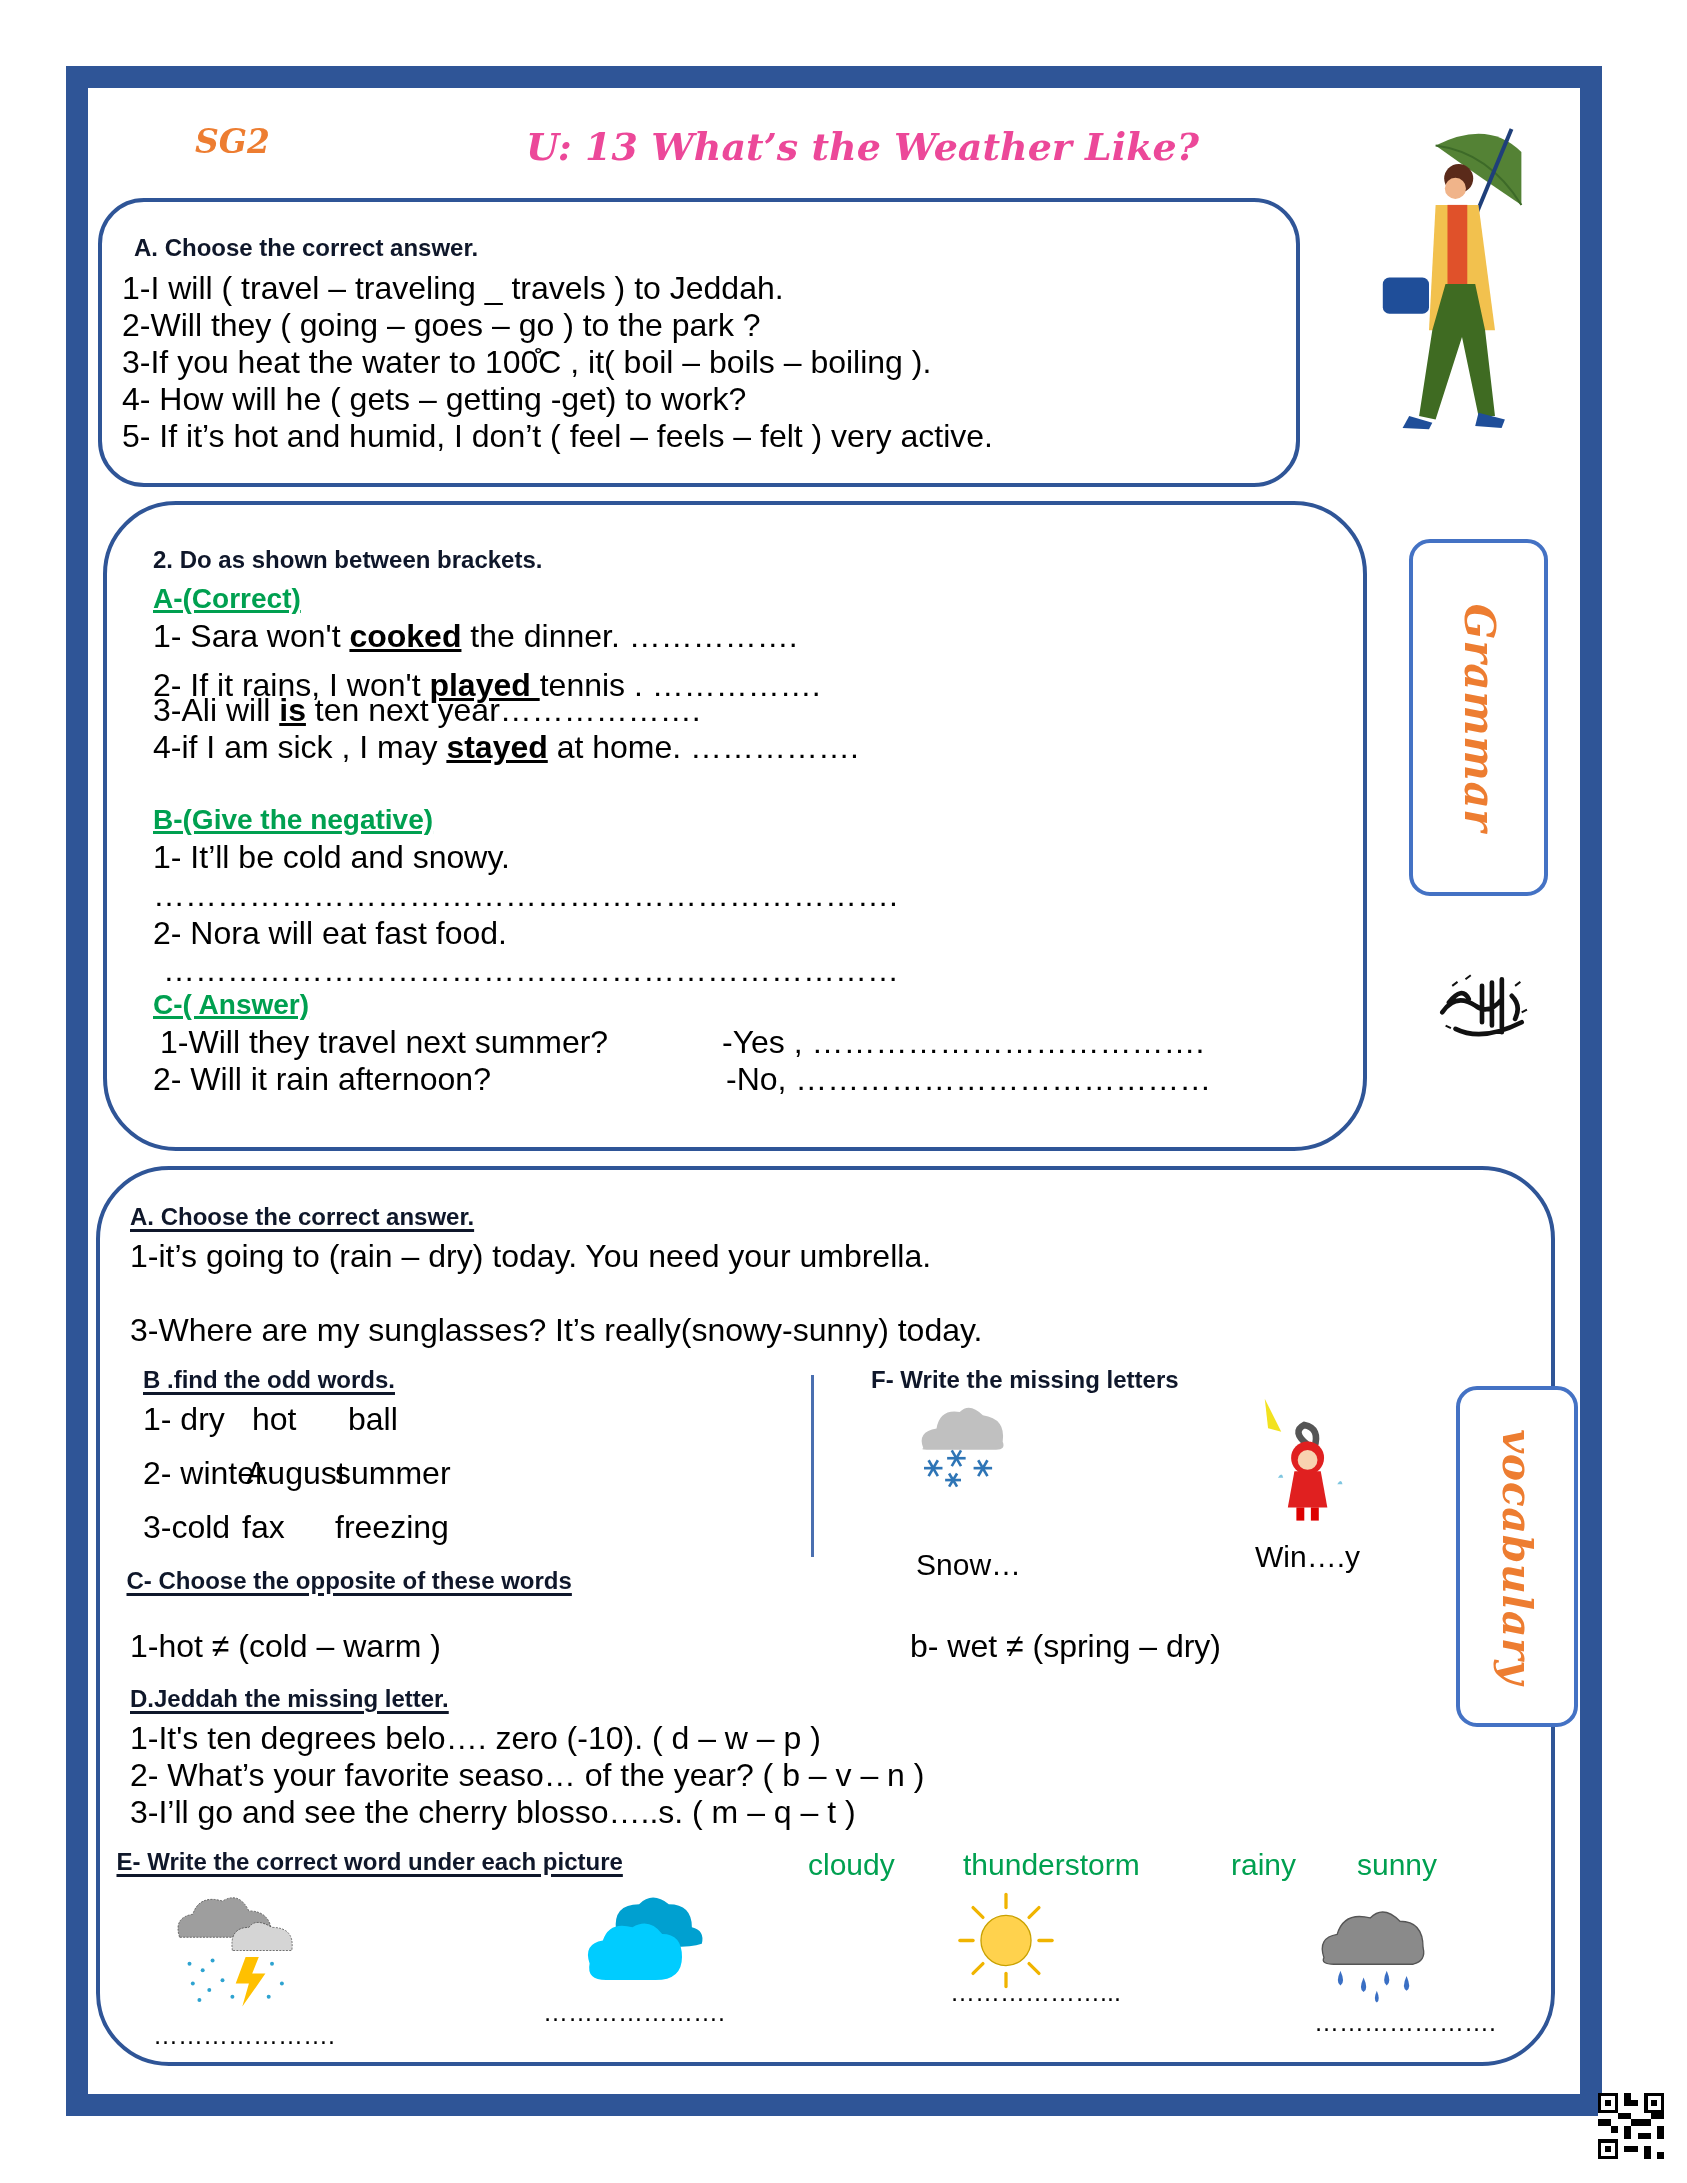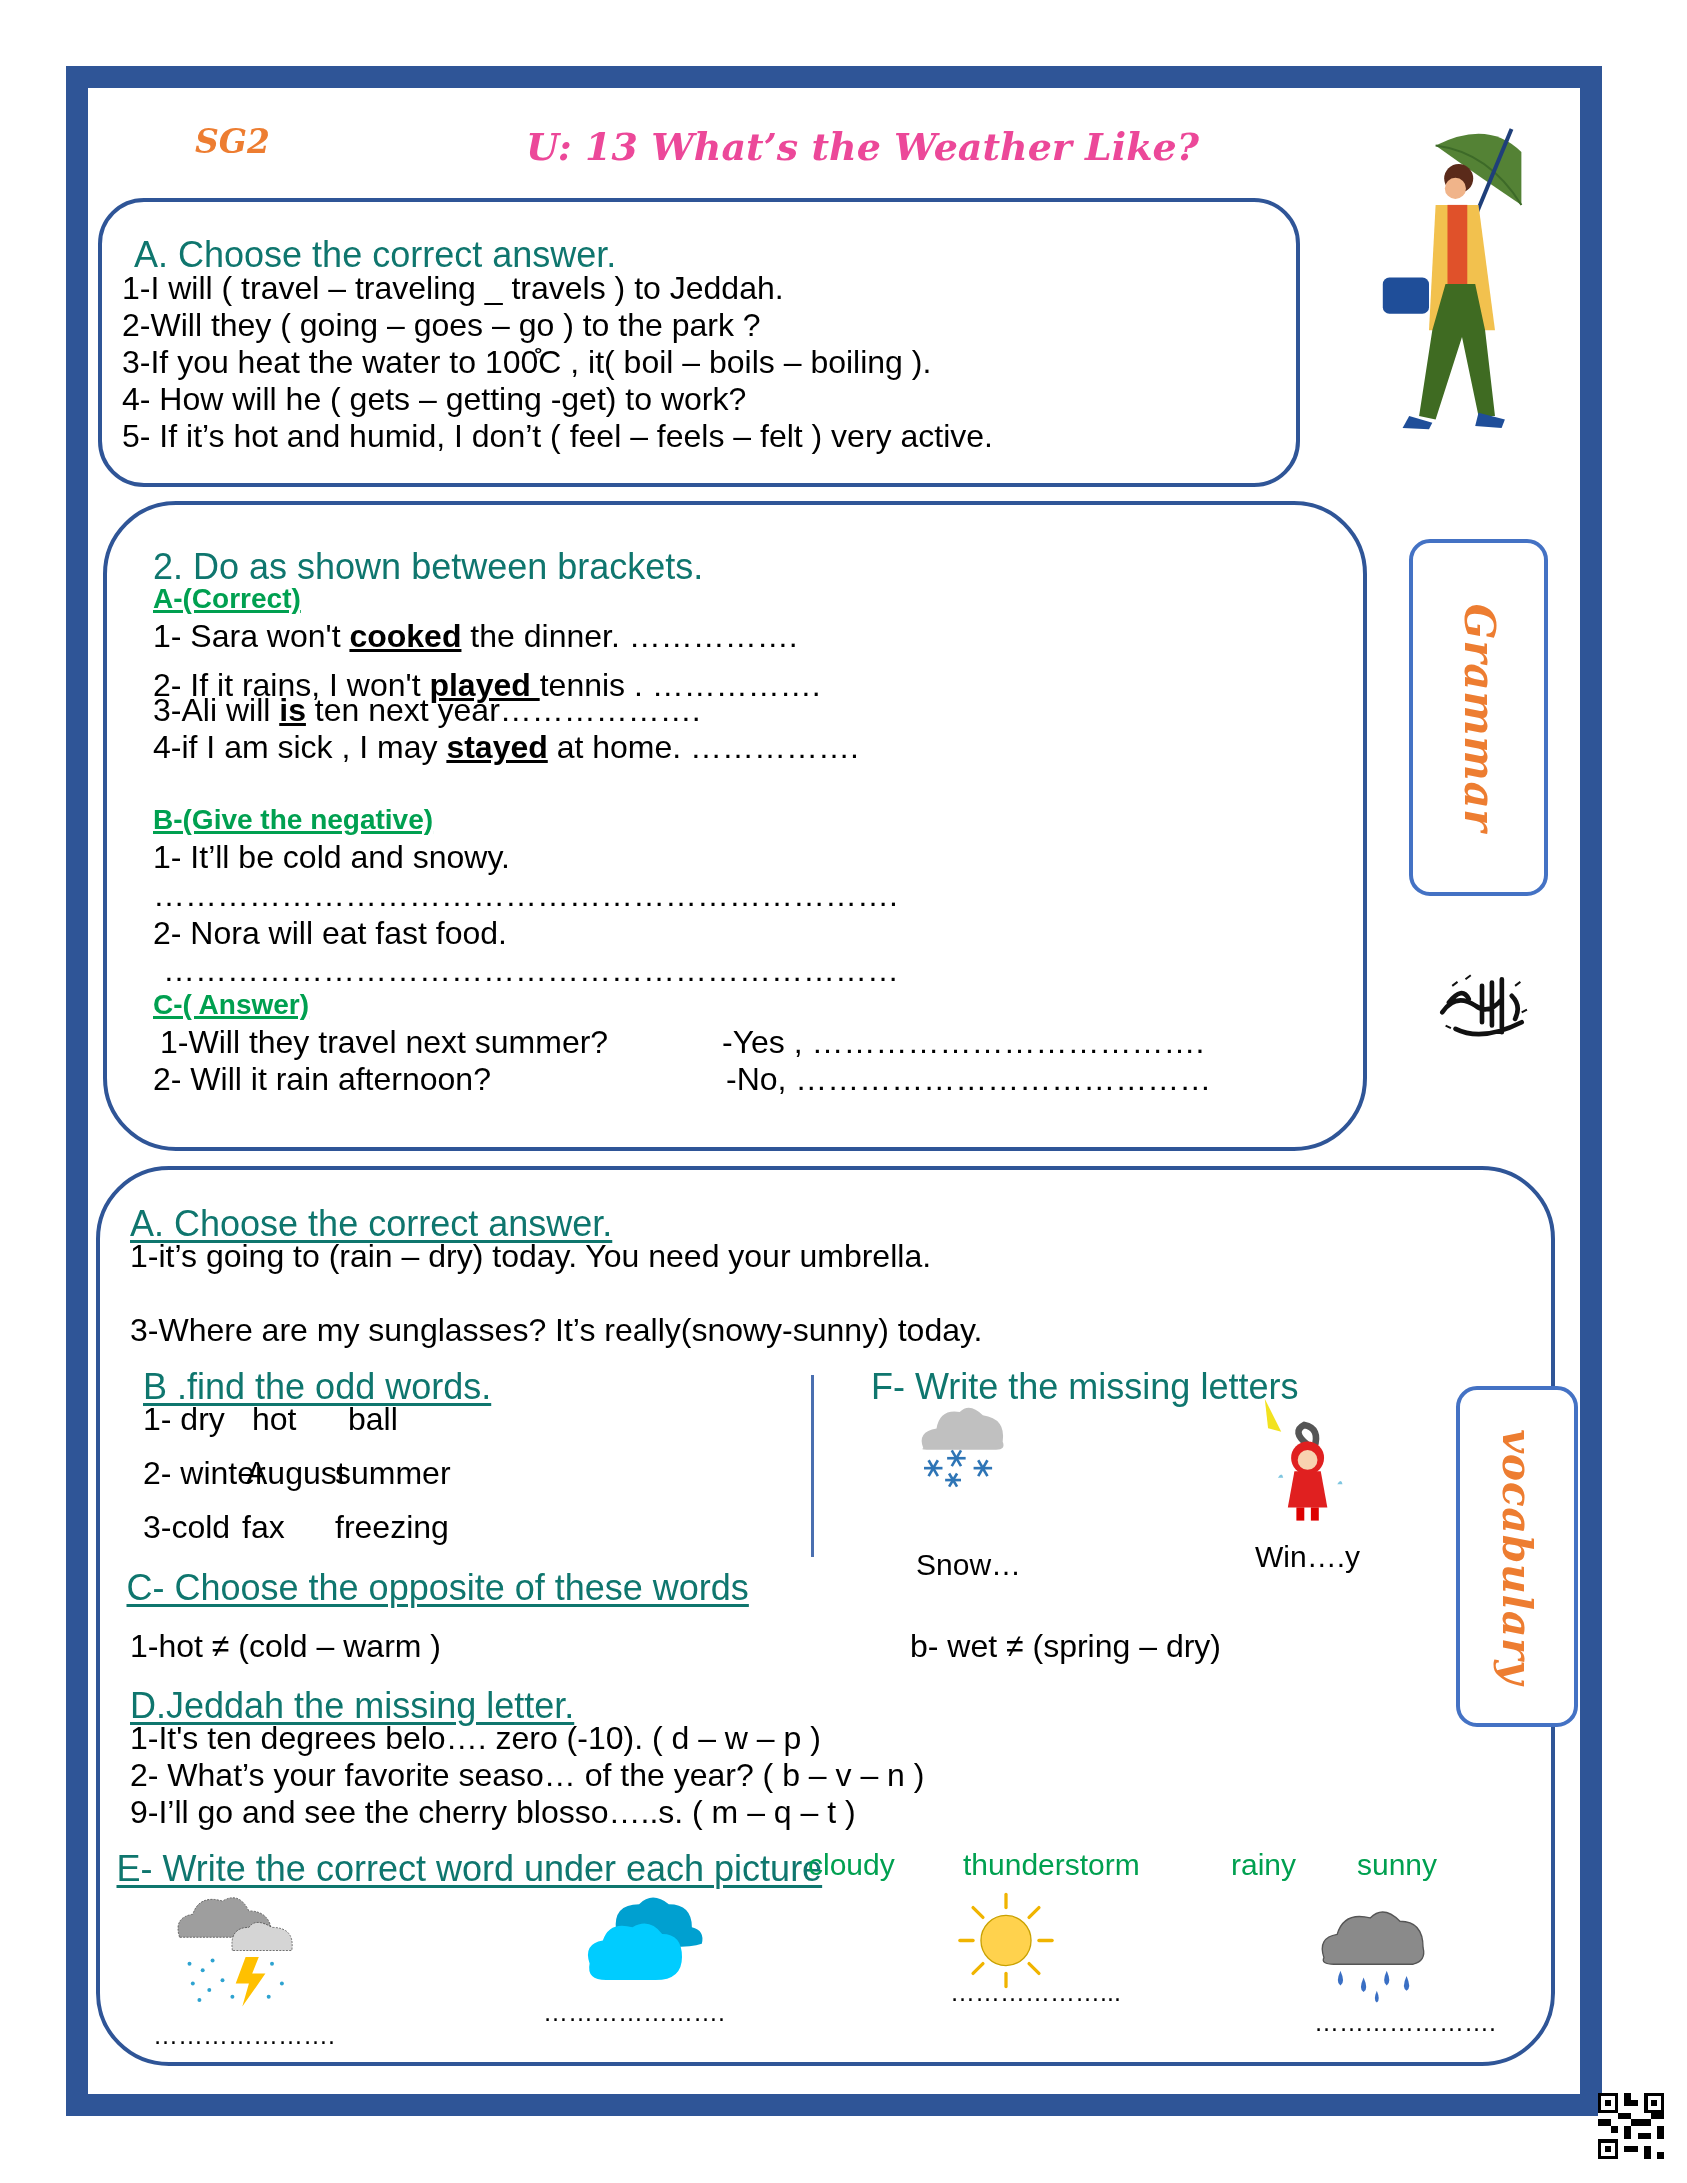--- a/index.html
+++ b/index.html
@@ -4,21 +4,21 @@
 <style>
   html, body { margin:0; padding:0; background:#ffffff; }
   body { width:1687px; height:2183px; position:relative; overflow:hidden; font-family:"Liberation Sans", sans-serif; color:#000; }
   .abs { position:absolute; }
   .frame { position:absolute; left:66px; top:66px; width:1536px; height:2050px; border:22px solid #2f5597; box-sizing:border-box; }
   .box { position:absolute; border:4.6px solid #2f5597; border-radius:46px; box-sizing:border-box; }
   .side-box { position:absolute; border:4px solid #4472c4; border-radius:21px; box-sizing:border-box; background:#fff; }
   .side-label { position:absolute; left:50%; top:50%; transform:translate(-50%,-50%) rotate(90deg); font-family:"DejaVu Serif", serif; font-style:italic; font-weight:bold; color:#ed7d31; font-size:42px; white-space:nowrap; letter-spacing:0.7px; }
   .title { font-family:"DejaVu Serif", serif; font-style:italic; font-weight:bold; color:#ec4899; font-size:38px; white-space:nowrap; }
   .sg2 { font-family:"DejaVu Serif", serif; font-style:italic; font-weight:bold; color:#ed7d31; font-size:33px; }
-  .h-red { color:#0f766e; font-weight:normal; font-size:36px; white-space:nowrap; }
+  .h-red { color:#0f172a; font-weight:bold; font-size:24px; white-space:nowrap; }
   .h-green { color:#00a050; font-weight:bold; font-size:28px; text-decoration:underline; text-decoration-thickness:3.3px; white-space:nowrap; }
   .u { text-decoration:underline; text-decoration-thickness:3.3px; text-underline-offset:4px; }
   .line { font-size:32px; white-space:nowrap; line-height:1; }
   .word-green { color:#00a050; font-size:30px; white-space:nowrap; }
   .bold-u { font-weight:bold; text-decoration:underline; text-decoration-thickness:3.3px; }
   .vline { position:absolute; width:2.6px; background:#4a6fb0; }
   .qr { position:absolute; left:1598px; top:2093px; width:66px; height:66px; background:#fff; }
 </style>
 </head>
 <body>
@@ -148,21 +148,21 @@
   <div class="abs" style="left:816px; top:378px; font-size:30px; white-space:nowrap;">Snow…</div>
   <div class="abs" style="left:1143px; top:370px; font-size:30px; white-space:nowrap;margin-left:12px;">Win….y</div>
 
   <div class="abs h-red u" style="left:26.5px; top:397px;">C- Choose the opposite of these words</div>
   <div class="abs line" style="left:30px; top:460px;">1-hot ≠ (cold – warm )</div>
   <div class="abs line" style="left:810px; top:460px;">b- wet ≠ (spring – dry)</div>
 
   <div class="abs h-red u" style="left:30px; top:515px;">D.Jeddah the missing letter.</div>
   <div class="abs line" style="left:30px; top:552px;">1-It's ten degrees belo….  zero (-10). ( d – w – p )</div>
   <div class="abs line" style="left:30px; top:589px;">2- What’s your favorite seaso… of the year?  ( b – v – n )</div>
-  <div class="abs line" style="left:30px; top:626px;">9-I’ll go and see the cherry blosso…..s. ( m – q – t )</div>
+  <div class="abs line" style="left:30px; top:626px;">3-I’ll go and see the cherry blosso…..s. ( m – q – t )</div>
 
   <div class="abs h-red u" style="left:16.5px; top:678px;">E- Write the correct word under each picture</div>
   <div class="abs word-green" style="left:708px; top:678px;">cloudy</div>
   <div class="abs word-green" style="left:863px; top:678px;">thunderstorm</div>
   <div class="abs word-green" style="left:1131px; top:678px;text-align:right;">rainy</div>
   <div class="abs word-green" style="left:1257px; top:678px;">sunny</div>
 
   <svg class="abs" style="left:73px; top:721px;" width="132" height="119" viewBox="0 0 200 180">
     <path d="M10 70 Q0 40 30 35 Q40 5 75 15 Q100 0 115 30 Q150 30 150 70 Z" fill="#9e9e9e" stroke="#333" stroke-dasharray="3 2"></path>
     <path d="M90 90 Q85 55 115 55 Q125 40 150 55 Q185 55 180 90 Z" fill="#d5d5d5" stroke="#333" stroke-dasharray="3 2"></path>

